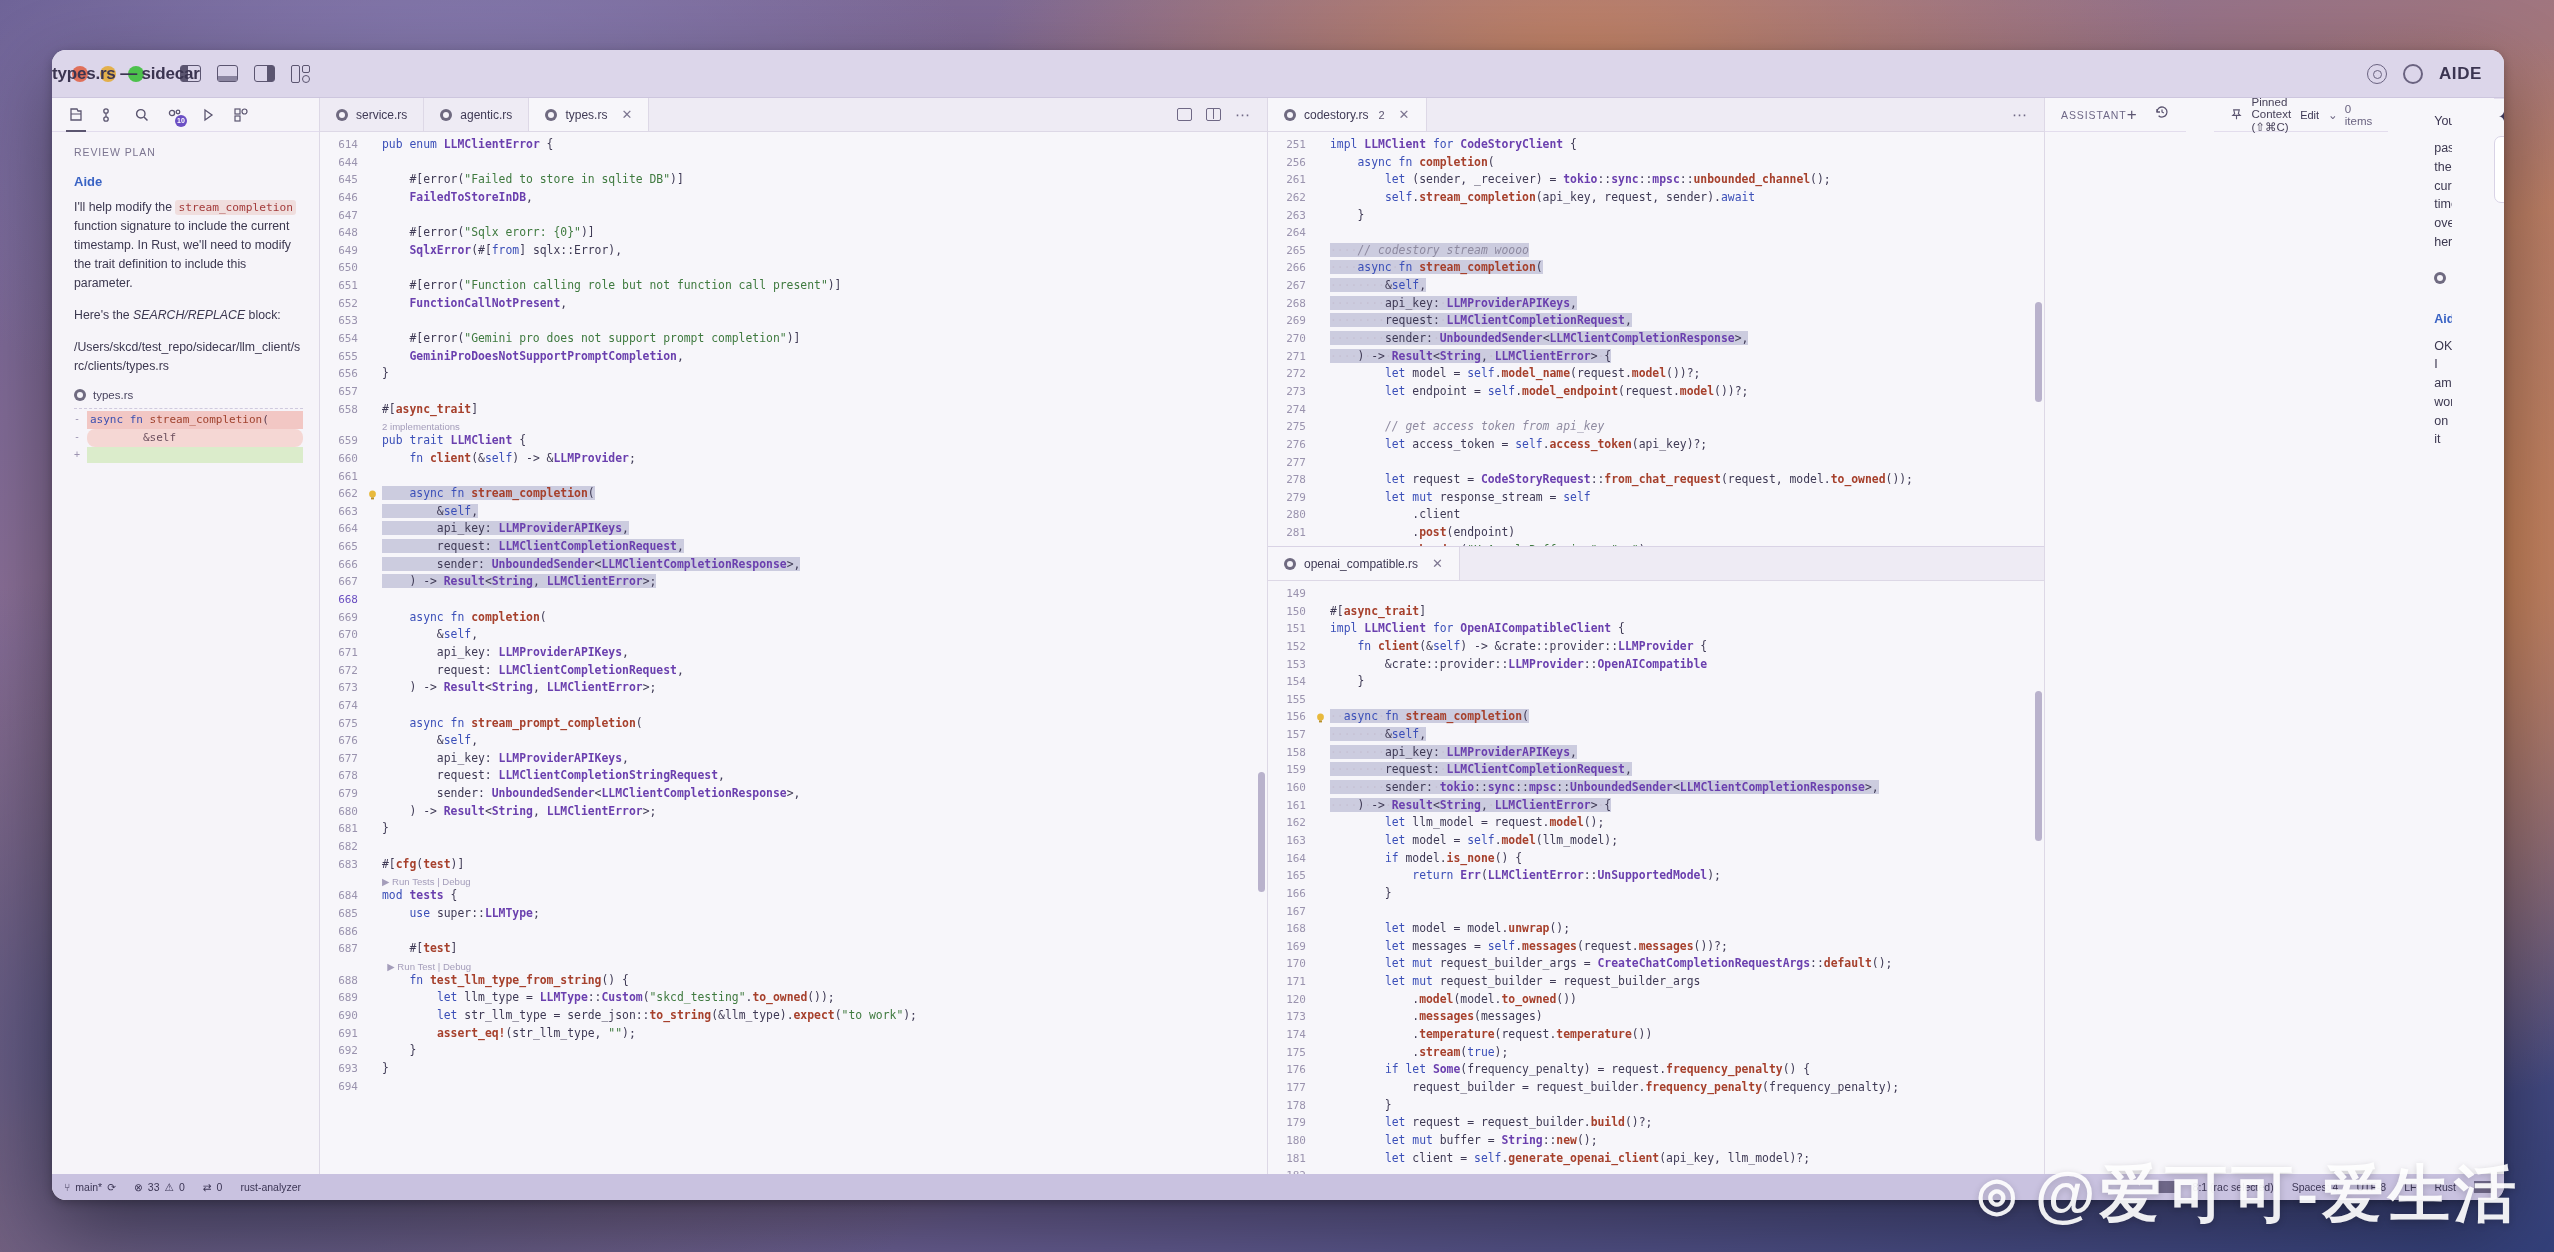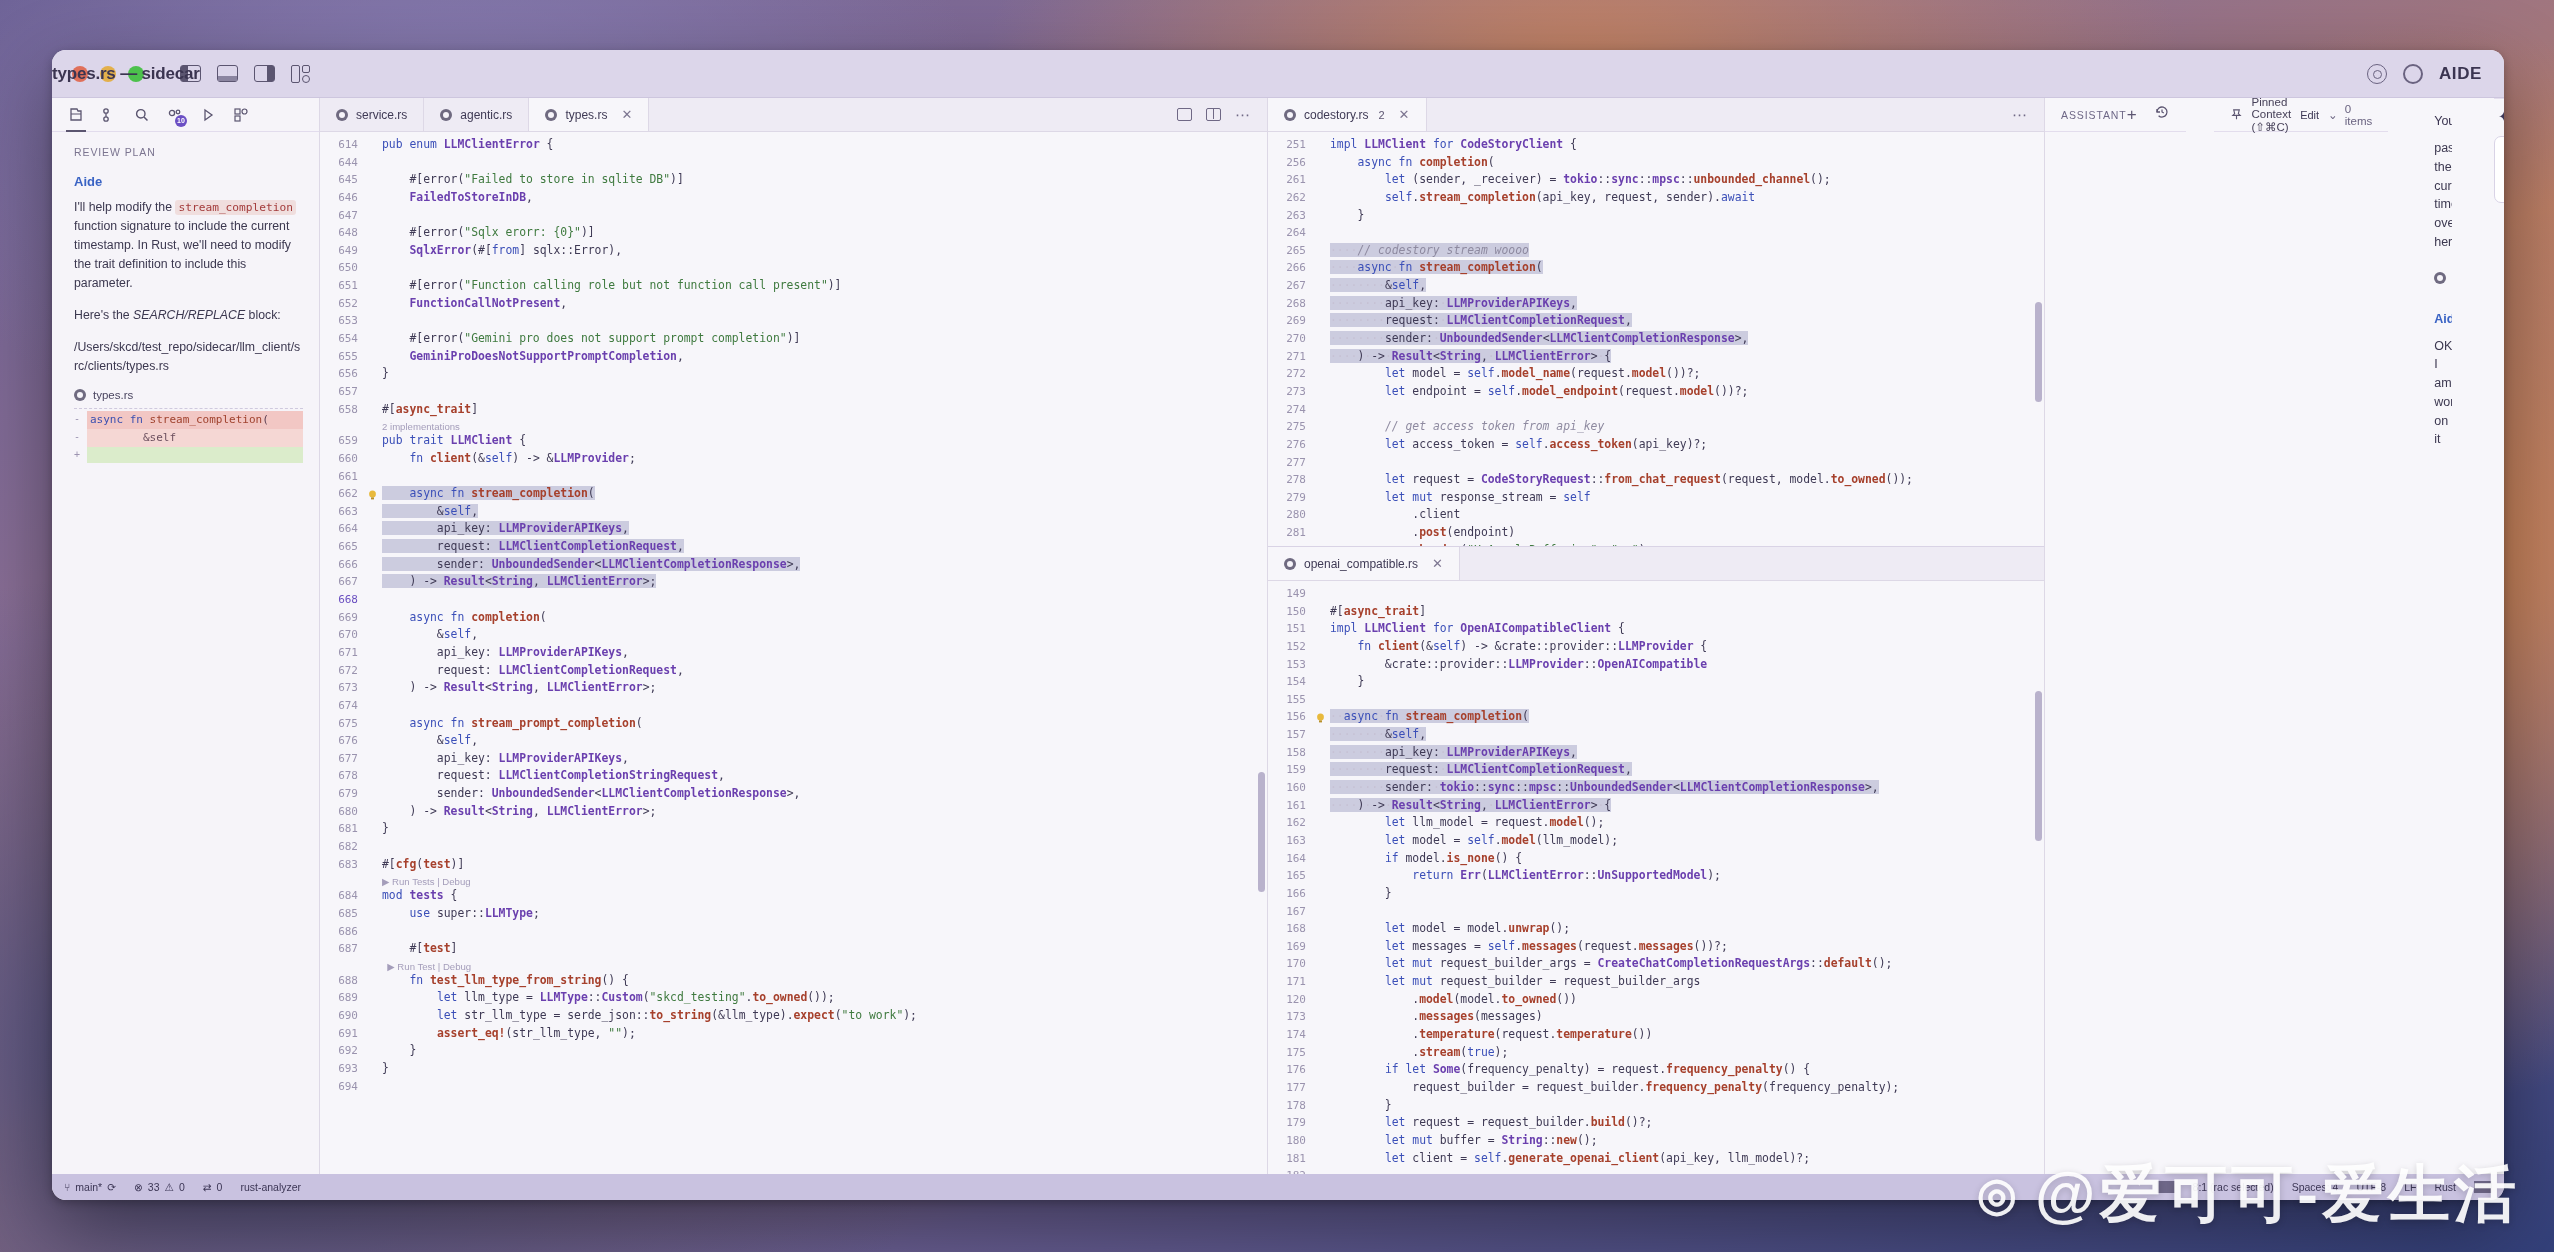--- a/index.html
+++ b/index.html
@@ -118,21 +118,21 @@
   .diffbox {
     border-top: 1px dashed #cfc9de;
     font-family: "DejaVu Sans Mono", monospace;
     font-size: 11px; line-height: 1.62;
     padding-top: 2px;
   }
   .diffline { display: flex; white-space: pre; }
   .diffline .gut { width: 13px; flex: 0 0 13px; color: #9c93b0; font-size: 10px; }
   .diffline .txt { flex: 1; padding-left: 3px; }
   .diffline.del .txt { background: #f2c7c4; color: #5a3e52; }
-  .diffline.del2 .txt { background: #f5d7d4; color: #6b4f5e; }
+  .diffline.del2 .txt { background: #f5d7d4; color: #6b4f5e; border-radius: 8px; }
   .diffline.add .txt { background: #dbeccb; color: #3e5a38; }
   .diffline .kw { color: #3a4fb0; }
   .diffline .fn { color: #a0422e; }
 
   
   #editors { flex: 1; display: flex; min-width: 0; background: #f7f6fa; }
   .pane-col { display: flex; flex-direction: column; min-width: 0; min-height: 0; }
   #col-left { flex: 0 0 948px; border-right: 1px solid #ddd8e6; }
   #col-right { flex: 1; }
 

